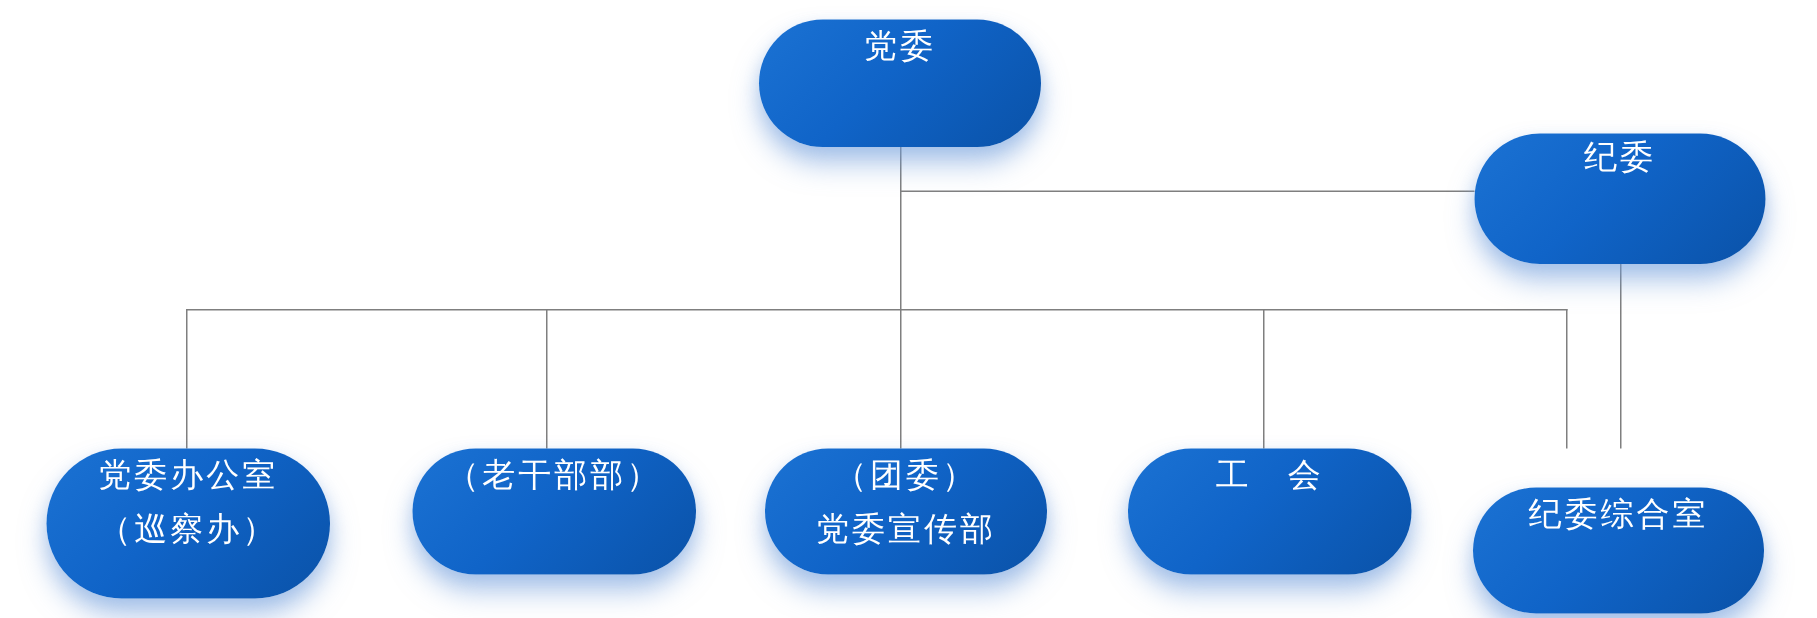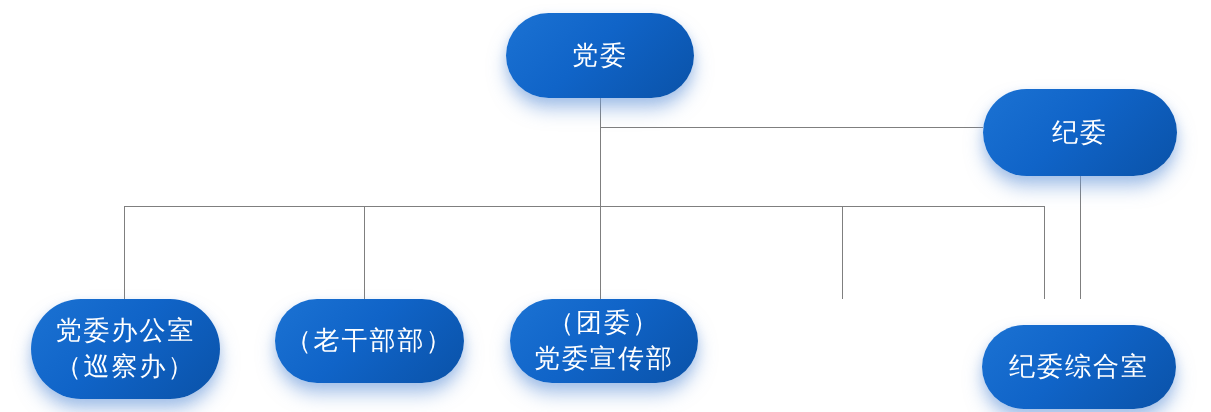--- a/index.html
+++ b/index.html
@@ -32,28 +32,28 @@
   .node {
     position: absolute;
     border-radius: 50px;
     background: linear-gradient(135deg, #1b72d3 0%, #1064c8 45%, #0a52a8 100%);
     box-shadow: 0 12px 18px rgba(110, 155, 220, 0.50),
                 0 4px 10px rgba(130, 170, 225, 0.30);
     color: #ffffff;
     display: flex;
     flex-direction: column;
     align-items: center;
-    justify-content: center;
+    justify-content: flex-start;
     text-align: center;
-    font-size: 26px;
+    font-size: 22px;
     line-height: 36px;
     letter-spacing: 2px;
   }
   .n-root      { left: 506px; top: 13px;  width: 188px; height: 85px; }
-  .n-secondary { left: 983px; top: 89px;  width: 194px; height: 87px; }
+  .n-secondary { left: 983px; top: 89px;  width: 194px; height: 87px; font-family: Liberation Mono, monospace; }
   .n-c1 { left: 31px;  top: 299px; width: 189px; height: 100px; }
   .n-c2 { left: 275px; top: 299px; width: 189px; height: 84px; }
   .n-c3 { left: 510px; top: 299px; width: 188px; height: 84px; }
   .n-c4 { left: 752px; top: 299px; width: 189px; height: 84px; }
   .n-c5 { left: 982px; top: 299px; width: 194px; height: 84px; margin-top: 26px; }
 
   .node span { display: block; }
 </style>
 </head>
 <body>
@@ -84,18 +84,21 @@
 
   <div class="node n-c2">
     <span>（老干部部）</span>
   </div>
 
   <div class="node n-c3">
     <span>（团委）</span>
     <span>党委宣传部</span>
   </div>
 
+  <div class="node n-c4">
+    <span>工　会</span>
+  </div>
 
   <div class="node n-c5">
     <span>纪委综合室</span>
   </div>
 
 </div>
 
 </body></html>

